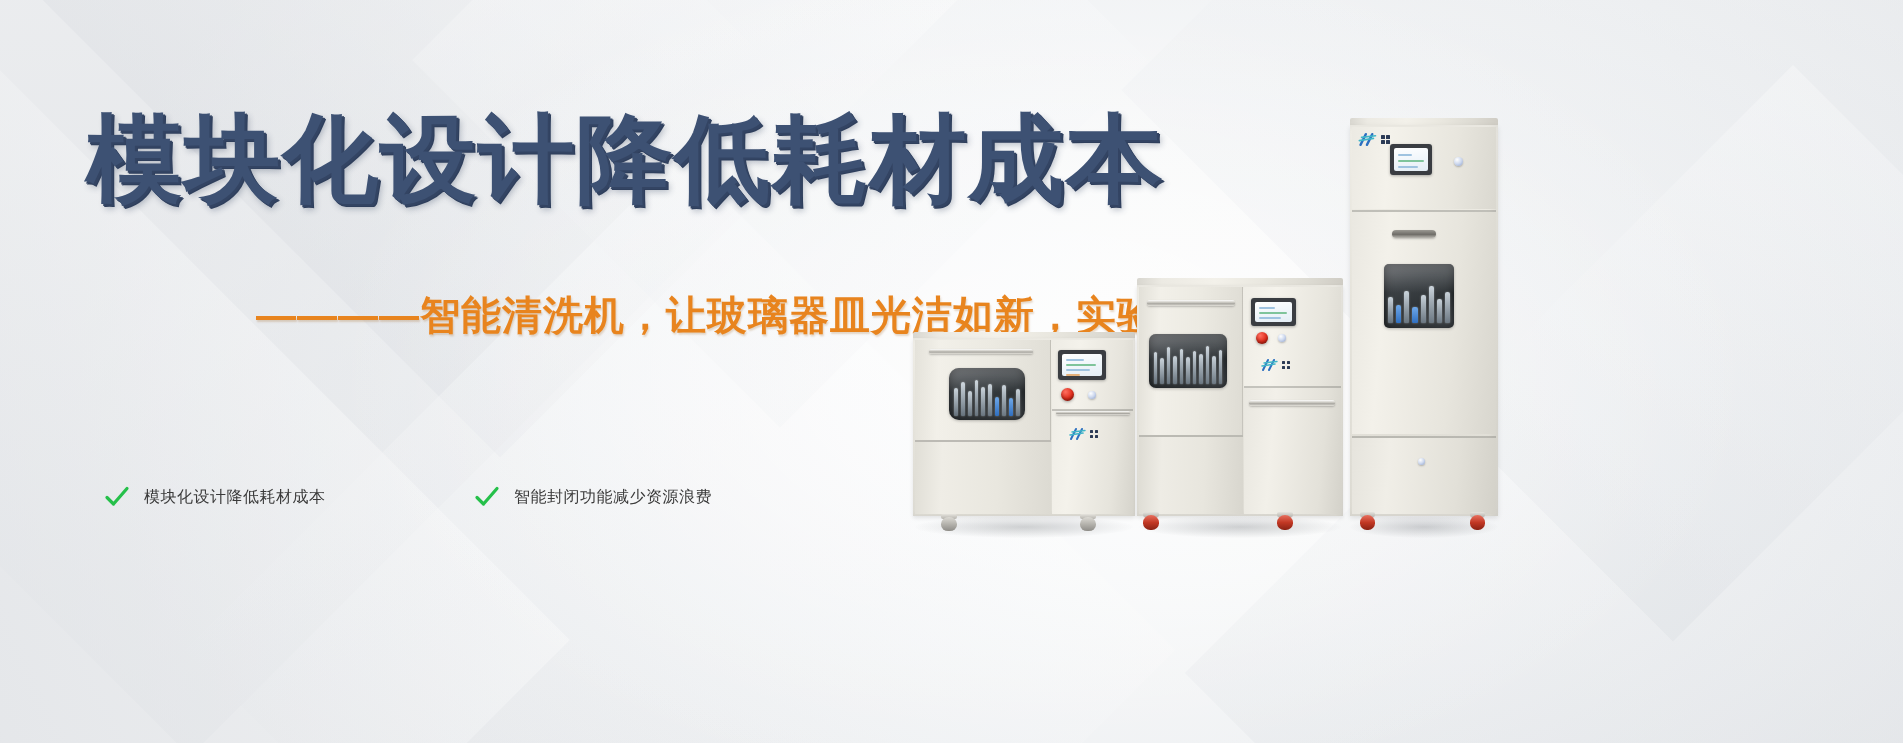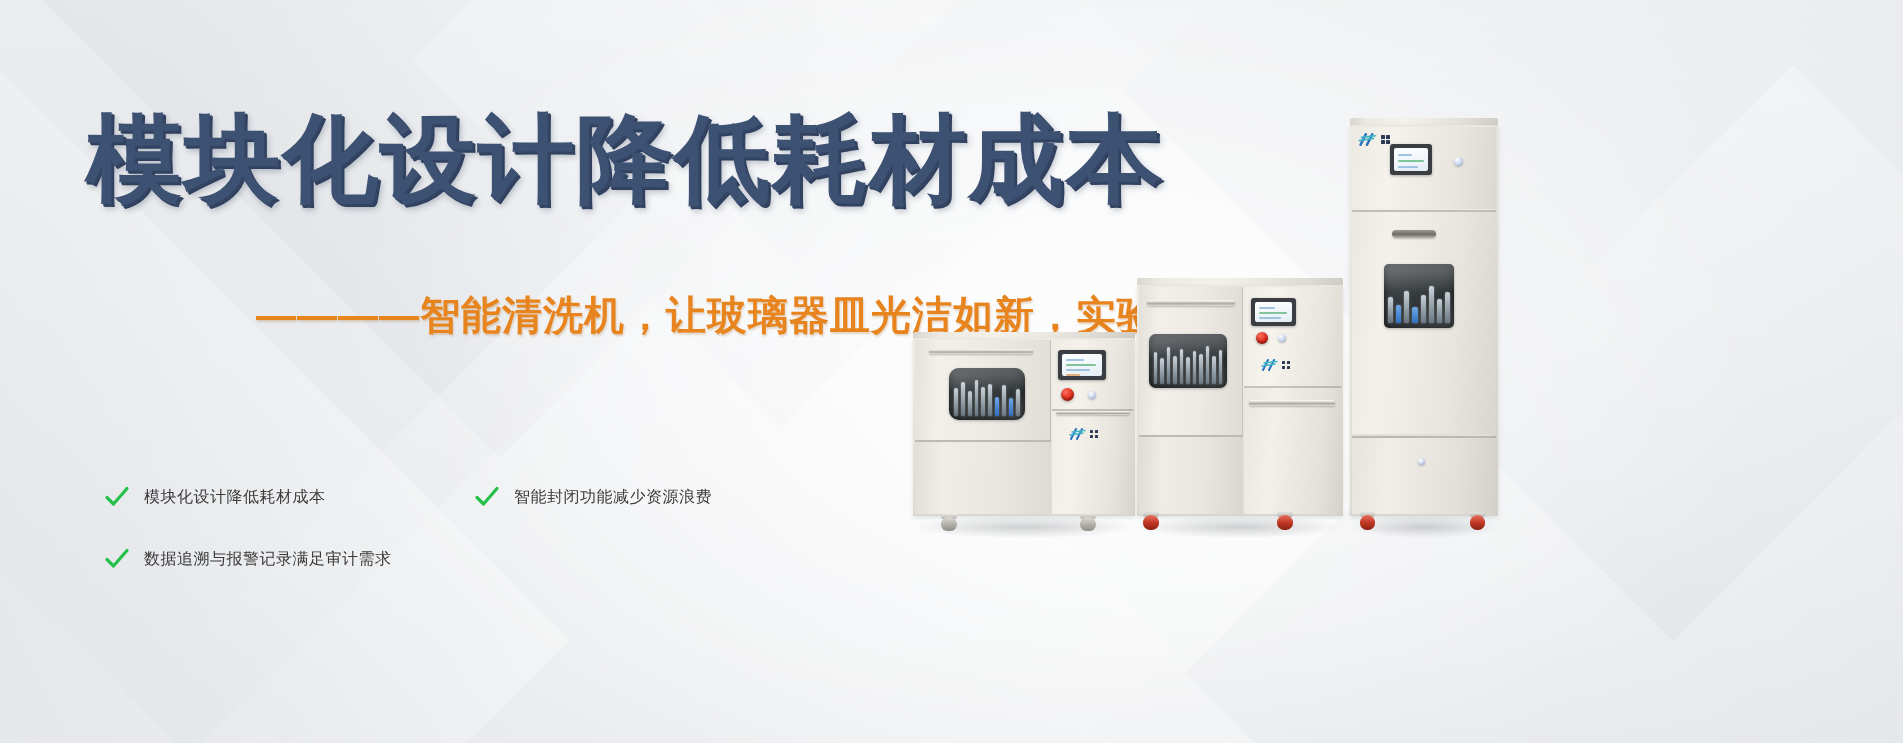--- a/index.html
+++ b/index.html
@@ -210,26 +210,20 @@
       </div>
 
 
       <div class="bullet">
         <svg class="check" viewBox="0 0 26 26">
           <path d="M3 13.5 L9.5 20 L23 4.5" fill="none" stroke="#25c04a" stroke-width="3.2" stroke-linecap="round" stroke-linejoin="round"></path>
         </svg>
         <span class="bullet-label">智能封闭功能减少资源浪费</span>
       </div>
 
-      <div class="bullet">
-        <svg class="check" viewBox="0 0 26 26">
-          <path d="M3 13.5 L9.5 20 L23 4.5" fill="none" stroke="#25c04a" stroke-width="3.2" stroke-linecap="round" stroke-linejoin="round"></path>
-        </svg>
-        <span class="bullet-label">数据追溯与报警记录满足审计需求</span>
-      </div>
 
     </div>
   </div>
 
   <div class="machines">
 
     <div class="machine" style="left:913px; top:332px; width:222px; height:196px;">
 
       <div class="shadow-floor" style="left:2px; top:184px; width:218px; height:22px;"></div>
 

